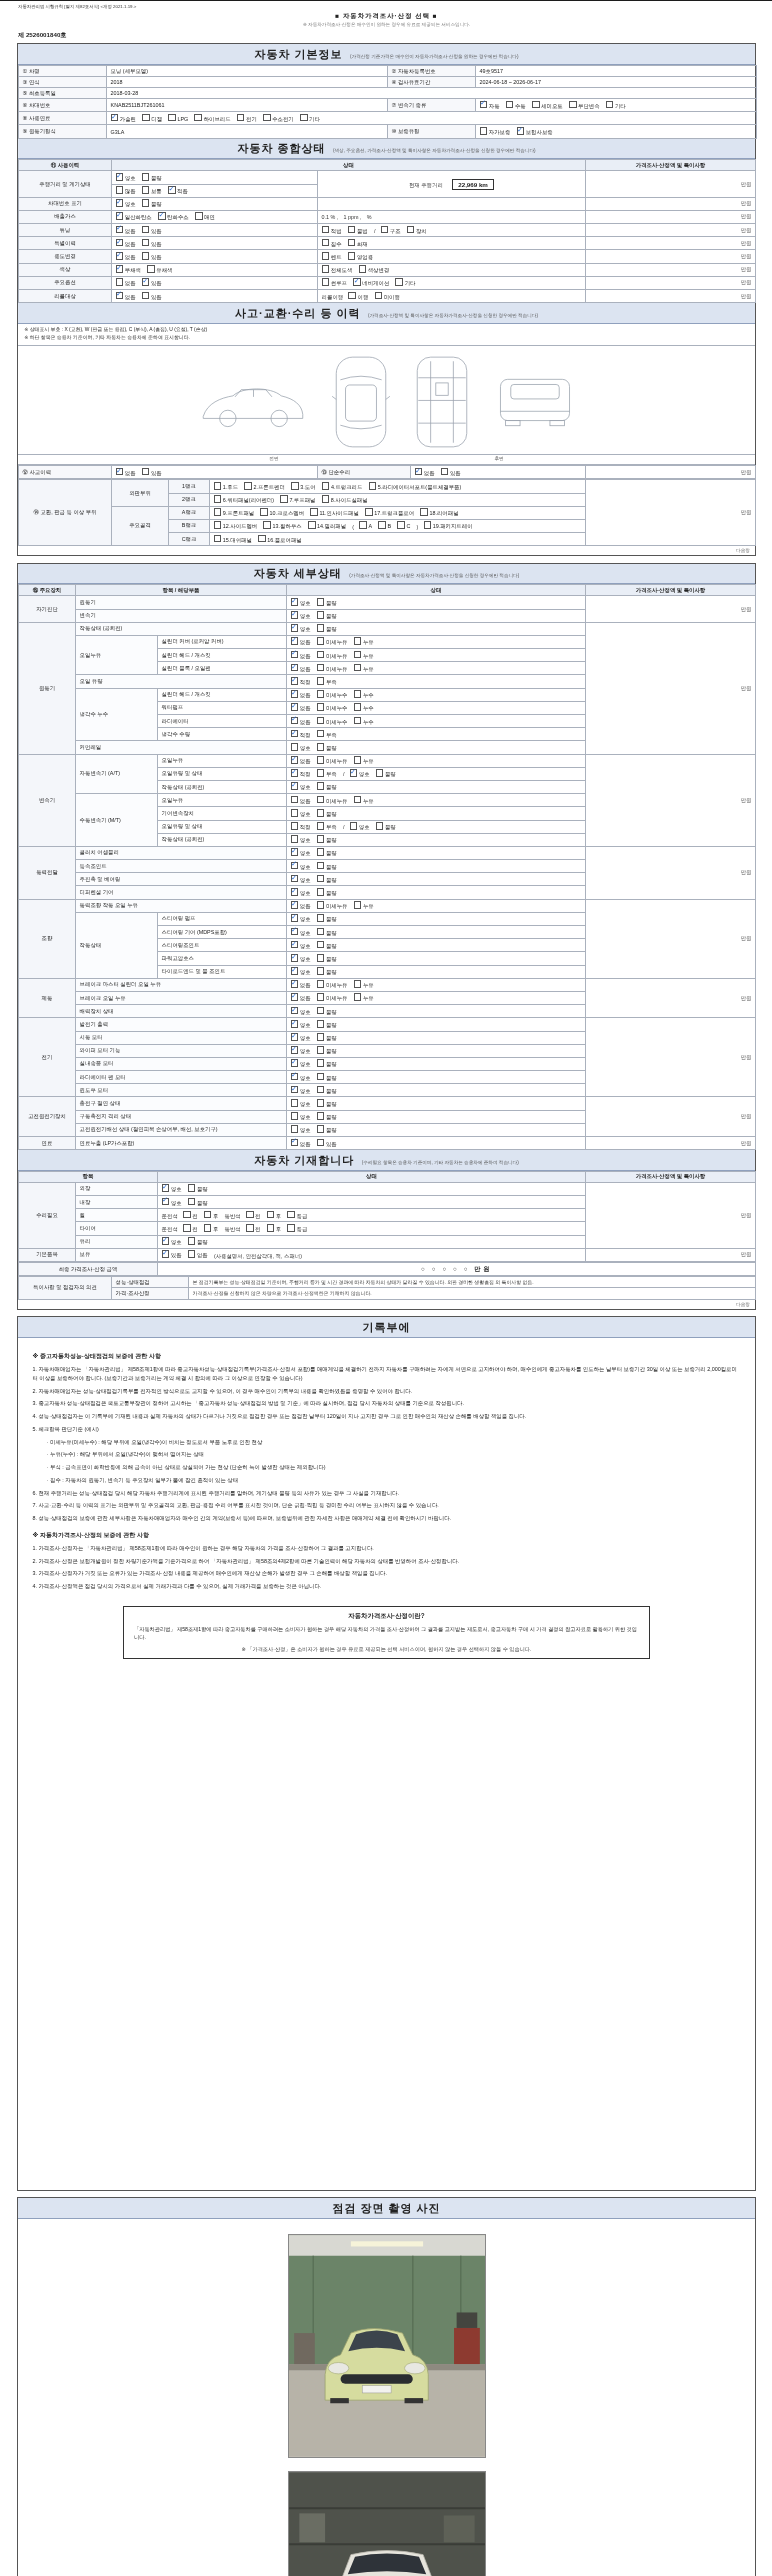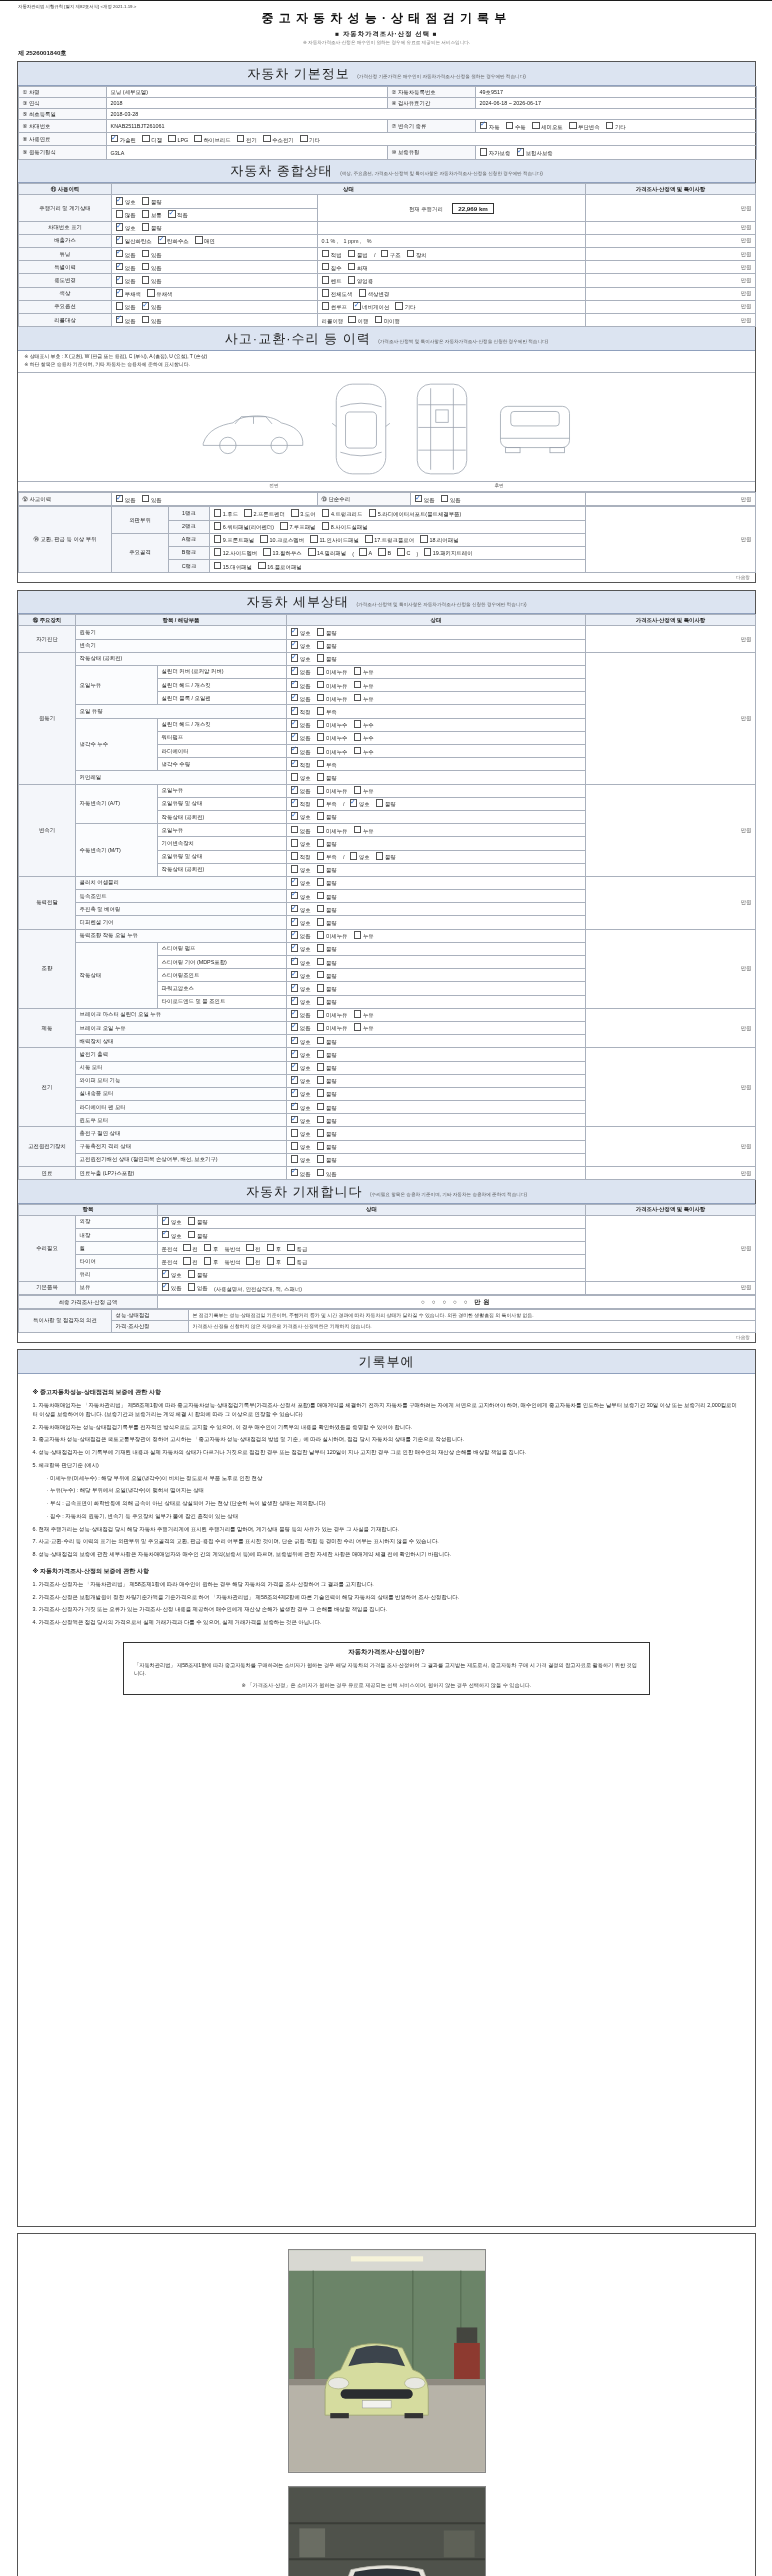--- a/index.html
+++ b/index.html
@@ -9,21 +9,21 @@
     font-family:"Liberation Sans","DejaVu Sans",sans-serif;color:#222;
   }
   .doc-head{width:737px;margin:3.1px auto 3.1px;position:relative}
   .law-ref{font-size:4.4px;color:#333}
   .main-title{text-align:center;font-size:12px;font-weight:bold;letter-spacing:5.2px;margin-top:1px;color:#111}
   .sub-title{text-align:center;font-size:6.4px;font-weight:bold;letter-spacing:1px;margin-top:2.6px}
   .head-note{text-align:center;font-size:4.6px;color:#777;margin-top:1.5px}
   .doc-no{font-size:6.2px;font-weight:bold;margin-top:4.1px}
   .sheet{width:737px;margin:0 auto 6.2px;border:0.5px solid #555;background:#fff}
   .band{background:#dce4f1;border-bottom:0.5px solid #8fa0bd;text-align:center;padding:2.6px 0 2.1px;position:relative}
-  .btitle{font-size:13px;font-weight:normal;letter-spacing:1px}
+  .btitle{font-size:11px;font-weight:bold;letter-spacing:1px}
   .bnote{font-size:4.6px;color:#555;margin-left:5.2px;font-weight:normal}
   table{width:100%;border-collapse:collapse;table-layout:fixed}
   td{border:0.5px solid #aab1bd;padding:1.5px 3.6px;font-size:5.4px;vertical-align:middle;overflow:hidden}
   .th{background:#e9eef6;text-align:center;font-weight:bold}
   .glabel{background:#f4f6fa;text-align:center}
   .flabel{background:#f7f8fb}
   .ilabel{background:#fbfcfe}
   .price{text-align:right;color:#555;background:#fff}
   .center{text-align:center}
   .comment{font-size:4.9px;color:#333;line-height:1.5}
@@ -47,21 +47,20 @@
   .qnote{font-size:5.2px;text-align:center;color:#333;margin-top:4.1px}
   .photos-body{padding:14.4px 0 2.1px;text-align:center}
   .photo{display:block;margin:0 auto 13.4px;border:0.5px solid #888}
   svg{display:inline-block}
 </style>
 </head>
 <body>
 
 <div class="doc-head">
   <div class="law-ref">자동차관리법 시행규칙 [별지 제82호서식] &lt;개정 2021.1.19.&gt;</div>
-  <div class="main-title">중고자동차성능·상태점검기록부</div>
   <div class="sub-title">■ 자동차가격조사·산정 선택 ■</div>
   <div class="head-note">※ 자동차가격조사·산정은 매수인이 원하는 경우에 유료로 제공되는 서비스입니다.</div>
   <div class="doc-no">제 2526001840호</div>
 </div>
 
 <div class="sheet">
   <div class="band">
     <span class="btitle">자동차 기본정보</span>
     <span class="bnote">(가격산정 기준가격은 매수인이 자동차가격조사·산정을 원하는 경우에만 적습니다)</span>
   </div>
@@ -609,20 +608,23 @@
       </div>
     <div class="qbox">
       <div class="qtitle">자동차가격조사·산정이란?</div>
       <div class="qtext">「자동차관리법」 제58조제1항에 따라 중고자동차를 구매하려는 소비자가 원하는 경우 해당 자동차의 가격을 조사·산정하여 그 결과를 고지받는 제도로서, 중고자동차 구매 시 가격 결정의 참고자료로 활용하기 위한 것입니다.</div>
       <div class="qnote">※ 「가격조사·산정」은 소비자가 원하는 경우 유료로 제공되는 선택 서비스이며, 원하지 않는 경우 선택하지 않을 수 있습니다.</div>
     </div>
   </div>
 </div>
 
 <div class="sheet">
+  <div class="band">
+    <span class="btitle">점검 장면 촬영 사진</span>
+  </div>
   <div class="photos-body">
     <svg class="photo" width="196" height="222" viewBox="0 0 380 430">
       <rect x="0" y="0" width="380" height="250" fill="#6b8468"></rect>
       <rect x="0" y="0" width="380" height="40" fill="#d8d8d2"></rect>
       <rect x="120" y="12" width="140" height="10" fill="#f6f3d9"></rect>
       <line x1="47" y1="40" x2="47" y2="250" stroke="#5a7157" stroke-width="3"></line>
       <line x1="140" y1="40" x2="140" y2="250" stro="" ke="#5a7157" stroke-width="3"></line>
       <line x1="240" y1="40" x2="240" y2="250" stroke="#5a7157" stroke-width="3"></line>
       <line x1="333" y1="40" x2="333" y2="250" stroke="#5a7157" stroke-width="3"></line>
       <rect x="0" y="250" width="380" height="180" fill="#b7b3a8"></rect>

